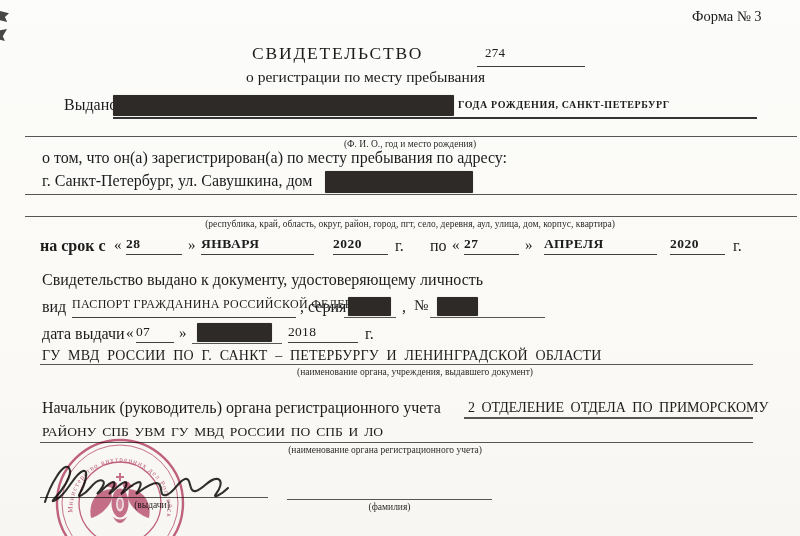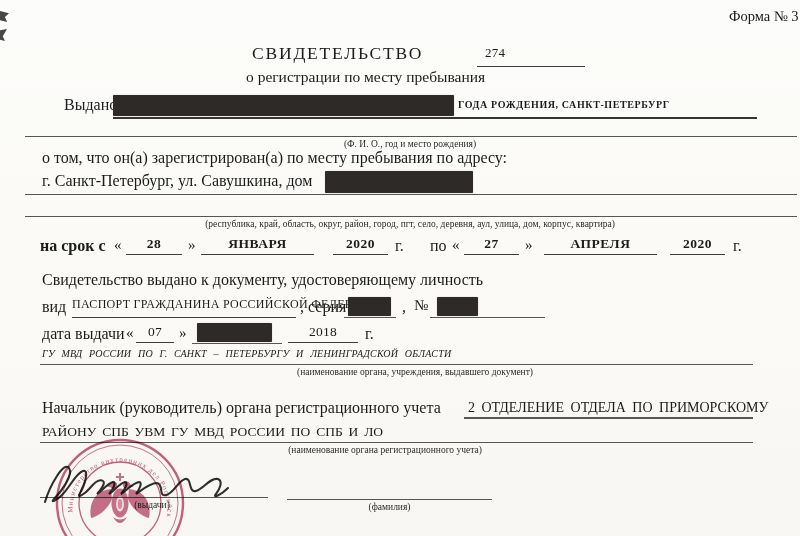--- a/index.html
+++ b/index.html
@@ -1,25 +1,25 @@
 <!DOCTYPE html>
 <html><head>
 <meta charset="utf-8">
 <style>
   html,body{margin:0;padding:0;}
   body{width:800px;height:536px;overflow:hidden;background:#ffffff;}
   .paper{position:relative;width:800px;height:536px;background:linear-gradient(180deg,#fcfcfa 0%,#faf9f6 70%,#f7f6f2 100%);font-family:"Liberation Serif",serif;color:#1c1c1c;overflow:hidden;}
   .t{position:absolute;white-space:nowrap;color:#1c1c1c;}
   .fs16{font-size:16px;}
-  .fs14{font-size:14px;margin-left:37px;}
-  .upper{font-size:10px;letter-spacing:.2px;font-style:italic;}
+  .fs14{font-size:14px;}
+  .upper{font-size:14px;letter-spacing:.2px;}
   .cap{position:absolute;font-size:9.5px;color:#2b2b2b;text-align:center;white-space:nowrap;}
   .line{position:absolute;height:1px;background:#565656;}
   .line.dark{height:2px;background:#343434;}
-  .seg{position:absolute;border-bottom:1.4px solid #3f3f3f;text-align:center;font-weight:bold;font-size:13.5px;white-space:nowrap;letter-spacing:.5px;}
+  .seg{position:absolute;border-bottom:1.4px solid #3f3f3f;font-weight:bold;font-size:13.5px;white-space:nowrap;letter-spacing:.5px;}
   .seg.normal{font-weight:normal;letter-spacing:.3px;}
   .redact{position:absolute;background:#2d2a27;border-radius:1px;box-shadow:0 0 1px rgba(0,0,0,.4);}
   .artifact{position:absolute;background:#474747;}
   .stamp-svg,.sig-svg{position:absolute;mix-blend-mode:multiply;}
   .quote{font-size:15px;}
 </style>
 </head>
 <body>
 
 <div class="paper">

